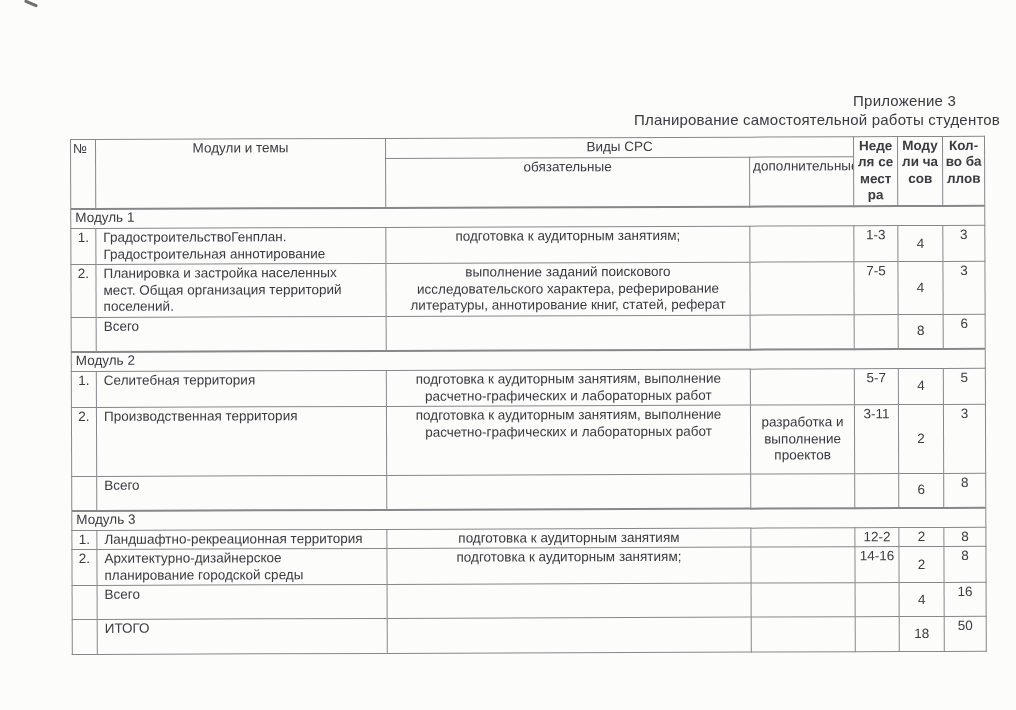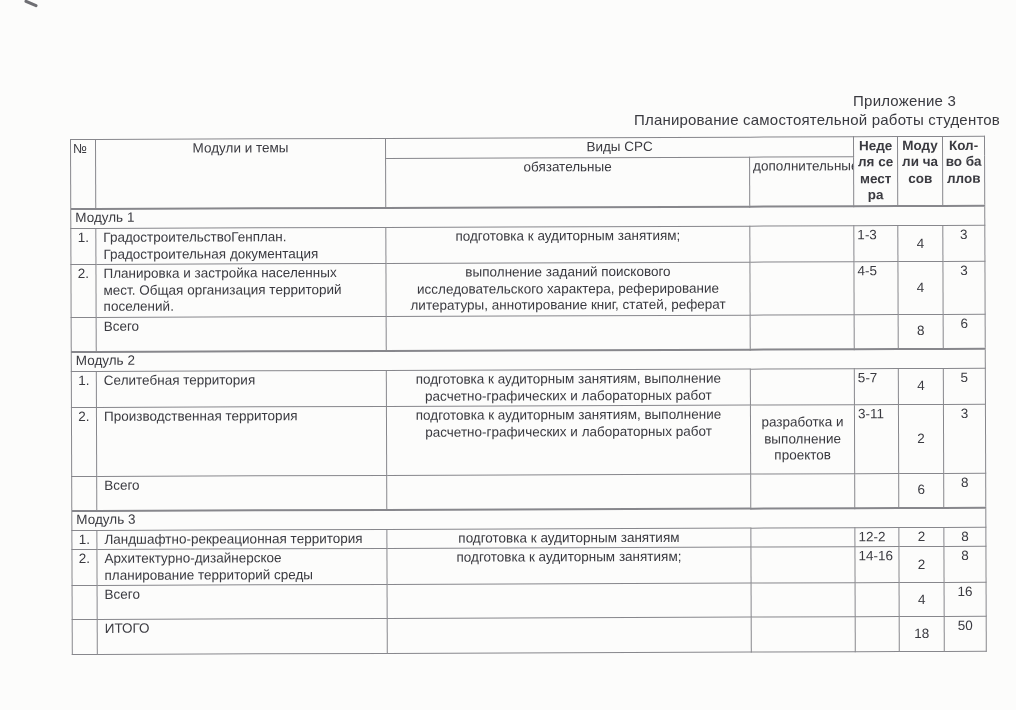--- a/index.html
+++ b/index.html
@@ -51,21 +51,21 @@
   tbody td{border-width:1px;}
   .module-row td{
     border-top:2px solid var(--border);
     text-align:left;padding:0 4px 2px;height:15px;
   }
   .topic-row td, .total-row td{background:transparent;}
   .c-num{text-align:center;padding:1px 1px;}
   .c-topic{text-align:left;padding-left:7px;white-space:pre-line;}
   .c-mand{text-align:center;white-space:pre-line;}
   .c-add{text-align:center;white-space:pre-line;padding:9px 4px;margin-left:23px;}
-  .c-week{}
+  .c-week{text-align:center;}
   .c-hours{text-align:center;vertical-align:middle;}
   .c-points{text-align:center;}
   .total-row td{height:15px;}
   .grand-total-row td{height:16px;}
 </style>
 </head>
 <body>
 
 <div class="sheet">
   <div class="scan-speck"></div>
@@ -98,37 +98,37 @@
           <th class="h-add">дополнительные</th>
         </tr>
       </thead>
       <tbody>
           <tr class="module-row">
             <td class="module-cell" colspan="7">Модуль 1</td>
           </tr>
           <tr class="topic-row">
             <td class="c-num">1.</td>
             <td class="c-topic">ГрадостроительствоГенплан.
-Градостроительная документация</td>
+Градостроительная аннотирование</td>
             <td class="c-mand">подготовка к аудиторным занятиям;</td>
             <td class="c-add"></td>
             <td class="c-week">1-3</td>
             <td class="c-hours">4</td>
             <td class="c-points">3</td>
           </tr>
           <tr class="topic-row">
             <td class="c-num">2.</td>
             <td class="c-topic">Планировка и застройка населенных
 мест. Общая организация территорий
 поселений.</td>
             <td class="c-mand">выполнение заданий поискового
 исследовательского характера, реферирование
 литературы, аннотирование книг, статей, реферат</td>
             <td class="c-add"></td>
-            <td class="c-week">4-5</td>
+            <td class="c-week">7-5</td>
             <td class="c-hours">4</td>
             <td class="c-points">3</td>
           </tr>
           <tr class="total-row">
             <td class="c-num"></td>
             <td class="c-topic">Всего</td>
             <td class="c-mand"></td>
             <td class="c-add"></td>
             <td class="c-week"></td>
             <td class="c-hours">8</td>
@@ -176,21 +176,21 @@
             <td class="c-topic">Ландшафтно-рекреационная территория</td>
             <td class="c-mand">подготовка к аудиторным занятиям</td>
             <td class="c-add"></td>
             <td class="c-week">12-2</td>
             <td class="c-hours">2</td>
             <td class="c-points">8</td>
           </tr>
           <tr class="topic-row">
             <td class="c-num">2.</td>
             <td class="c-topic">Архитектурно-дизайнерское
-планирование территорий среды</td>
+планирование городской среды</td>
             <td class="c-mand">подготовка к аудиторным занятиям;</td>
             <td class="c-add"></td>
             <td class="c-week">14-16</td>
             <td class="c-hours">2</td>
             <td class="c-points">8</td>
           </tr>
           <tr class="total-row">
             <td class="c-num"></td>
             <td class="c-topic">Всего</td>
             <td class="c-mand"></td>

